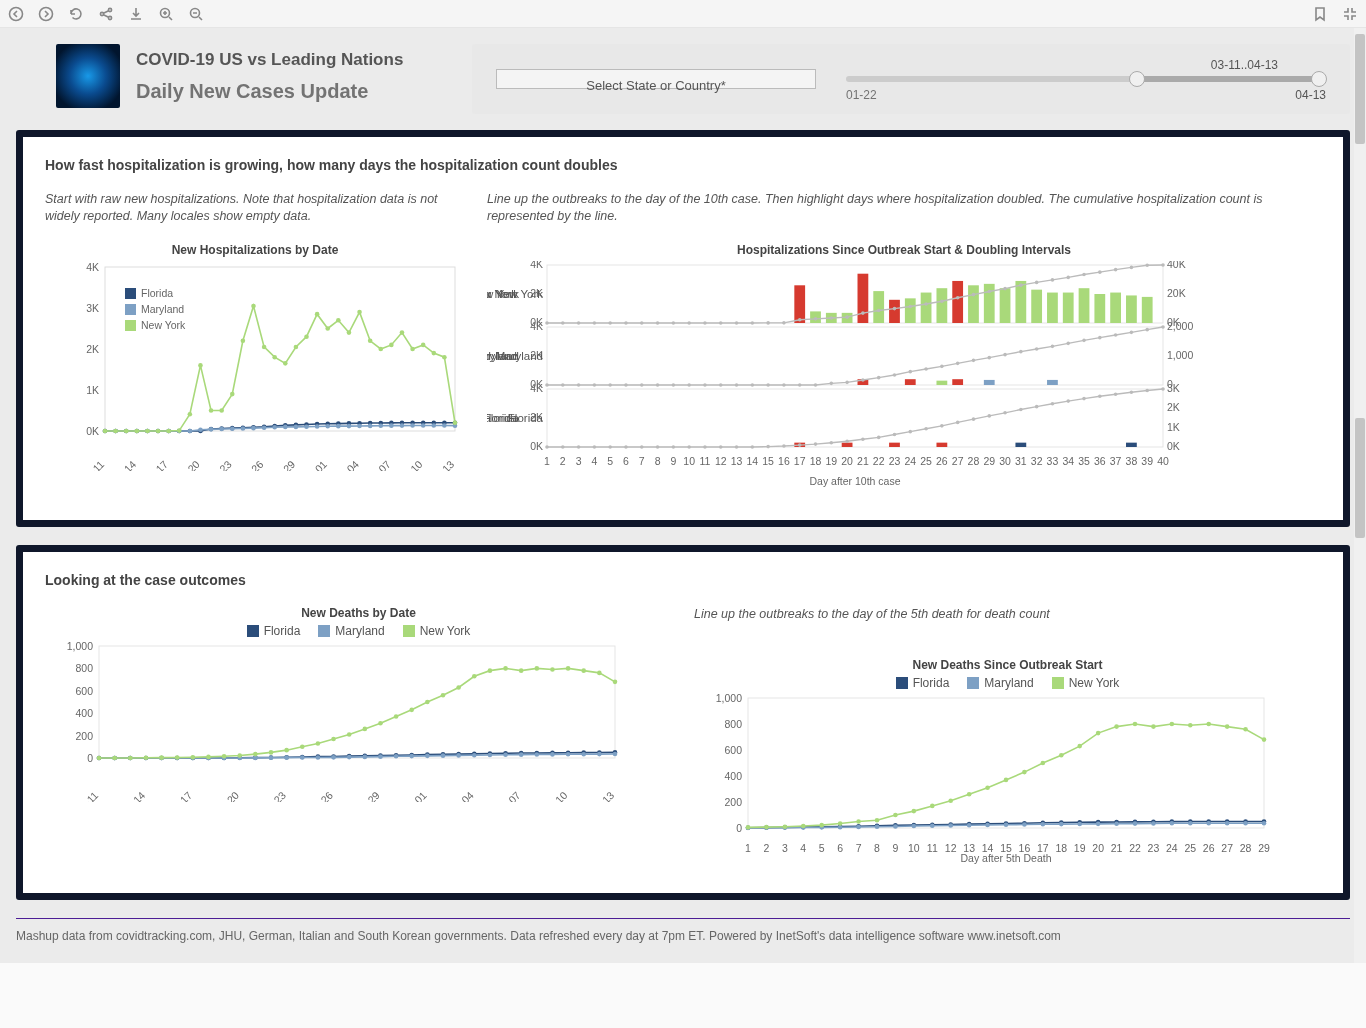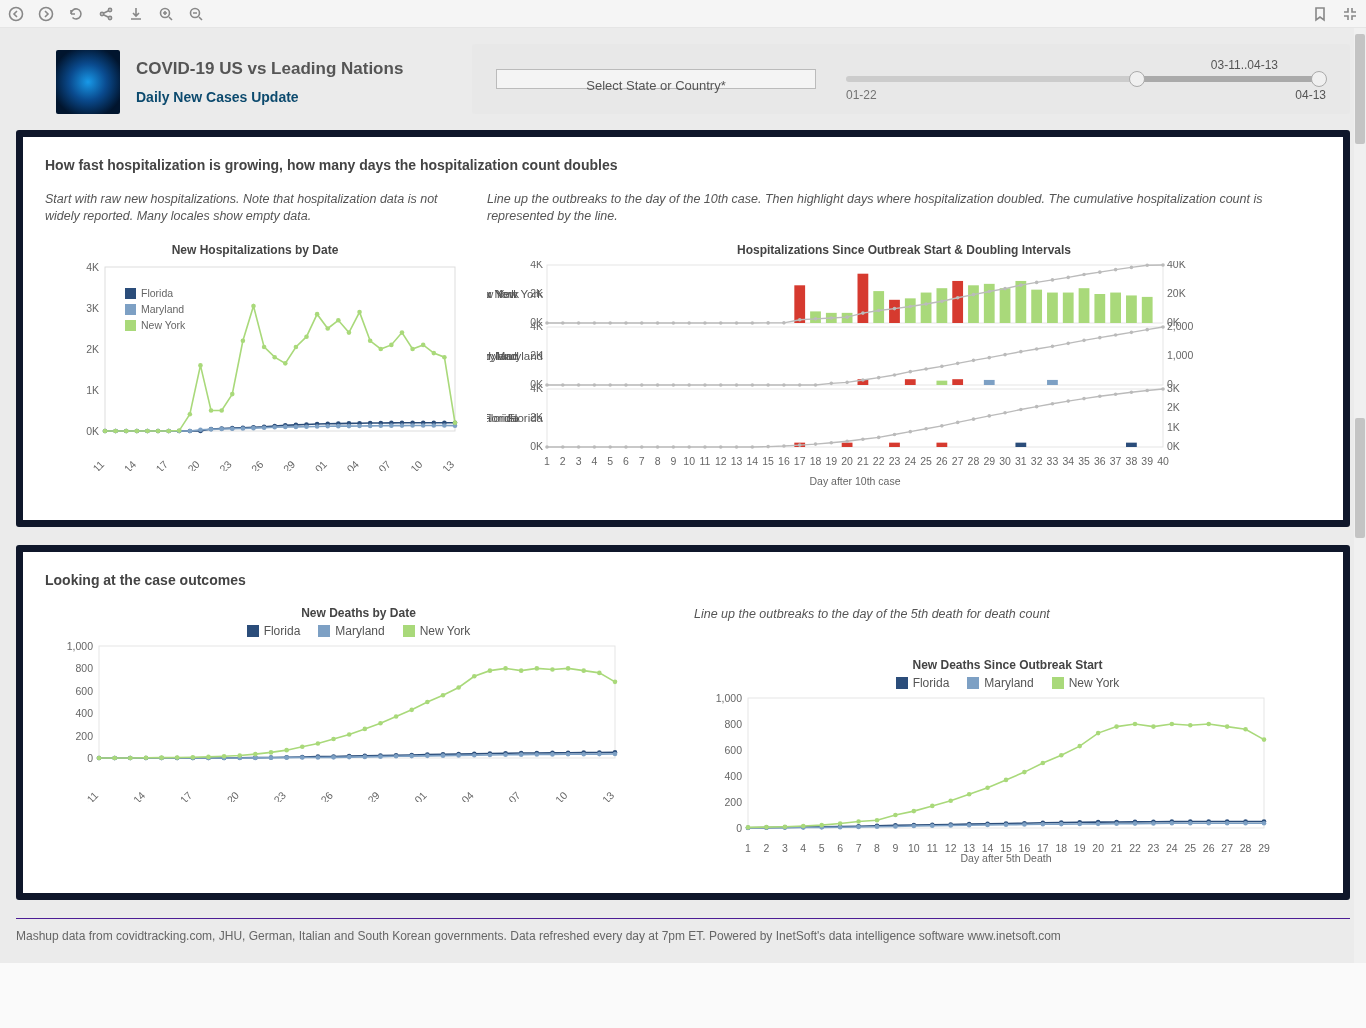--- a/index.html
+++ b/index.html
@@ -4,25 +4,25 @@
 <style>
 * { box-sizing: border-box; margin: 0; padding: 0; }
 body { font-family: Arial, Helvetica, sans-serif; background: #fafafa; color: #555; font-size: 13px; width: 1366px; }
 .toolbar { height: 28px; background: #f5f5f5; display: flex; align-items: center; padding: 0 8px; justify-content: space-between; border-bottom: 1px solid #e5e5e5;}
 .toolbar-left, .toolbar-right { display: flex; gap: 14px; align-items: center;}
 .tb-icon { width: 16px; height: 16px; color: #888; cursor: pointer; display:flex; align-items:center; justify-content:center;}
 .tb-icon svg { width:16px; height:16px; stroke:#888; fill:none; stroke-width:1.6;}
 .page { background: #ebebeb; padding: 16px; position: relative;}
 .scrollbar { position:absolute; right:0; top:0; width:12px; height: 100%; background: #f0f0f0;}
 .scroll-thumb { position:absolute; right:1px; width:10px; background:#c4c4c4; border-radius:2px;}
-.header-row { display:flex; gap:16px; margin-bottom:16px; align-items:flex-end;padding-left:40px;}
+.header-row { display:flex; gap:16px; margin-bottom:16px; align-items:flex-start;padding-left:40px;}
 .title-block { display:flex; gap:16px; align-items:center; flex:0 0 400px;}
 .logo { width:64px; height:64px; background: radial-gradient(circle at 50% 50%, #1899e8 0%, #0a4b8f 40%, #01152e 80%); border-radius:2px; position:relative;}
 .title-text h1 { font-size:17px; font-weight:700; color:#555; margin-bottom:10px;}
-.title-text h2 { font-size:14px; font-weight:700; color:#0c4a6e;}
+.title-text h2 { font-size:20px; font-weight:700; color:#737373;}
 .controls { flex:1; background:#e8e8e8; border-radius:3px; display:flex; align-items:center; padding: 18px 24px; gap:30px;}
 .select-btn { width:320px; height:20px; background:#f4f4f4; border:1px solid #bbb; text-align:center; line-height:32px; color:#555; font-size:13px; cursor:pointer;}
 .slider-wrap { flex:1; position:relative; height:34px;}
 .slider-label-top { position:absolute; top:-4px; right:48px; font-size:12px; color:#555;}
 .slider-track { position:absolute; top:14px; left:0; right:0; height:6px; background:#ccc; border-radius:3px;}
 .slider-range { position:absolute; top:14px; height:6px; background:#aaa; border-radius:3px;}
 .slider-handle { position:absolute; top:9px; width:16px; height:16px; background:#f0f0f0; border:1px solid #aaa; border-radius:50%; cursor:pointer;}
 .slider-min { position:absolute; bottom:-6px; left:0; font-size:12px; color:#737373;}
 .slider-max { position:absolute; bottom:-6px; right:0; font-size:12px; color:#555;}
 .panel { background:#fff; border:7px solid #0f172a; border-radius:3px; padding:20px 22px 26px; margin-bottom:18px;}

